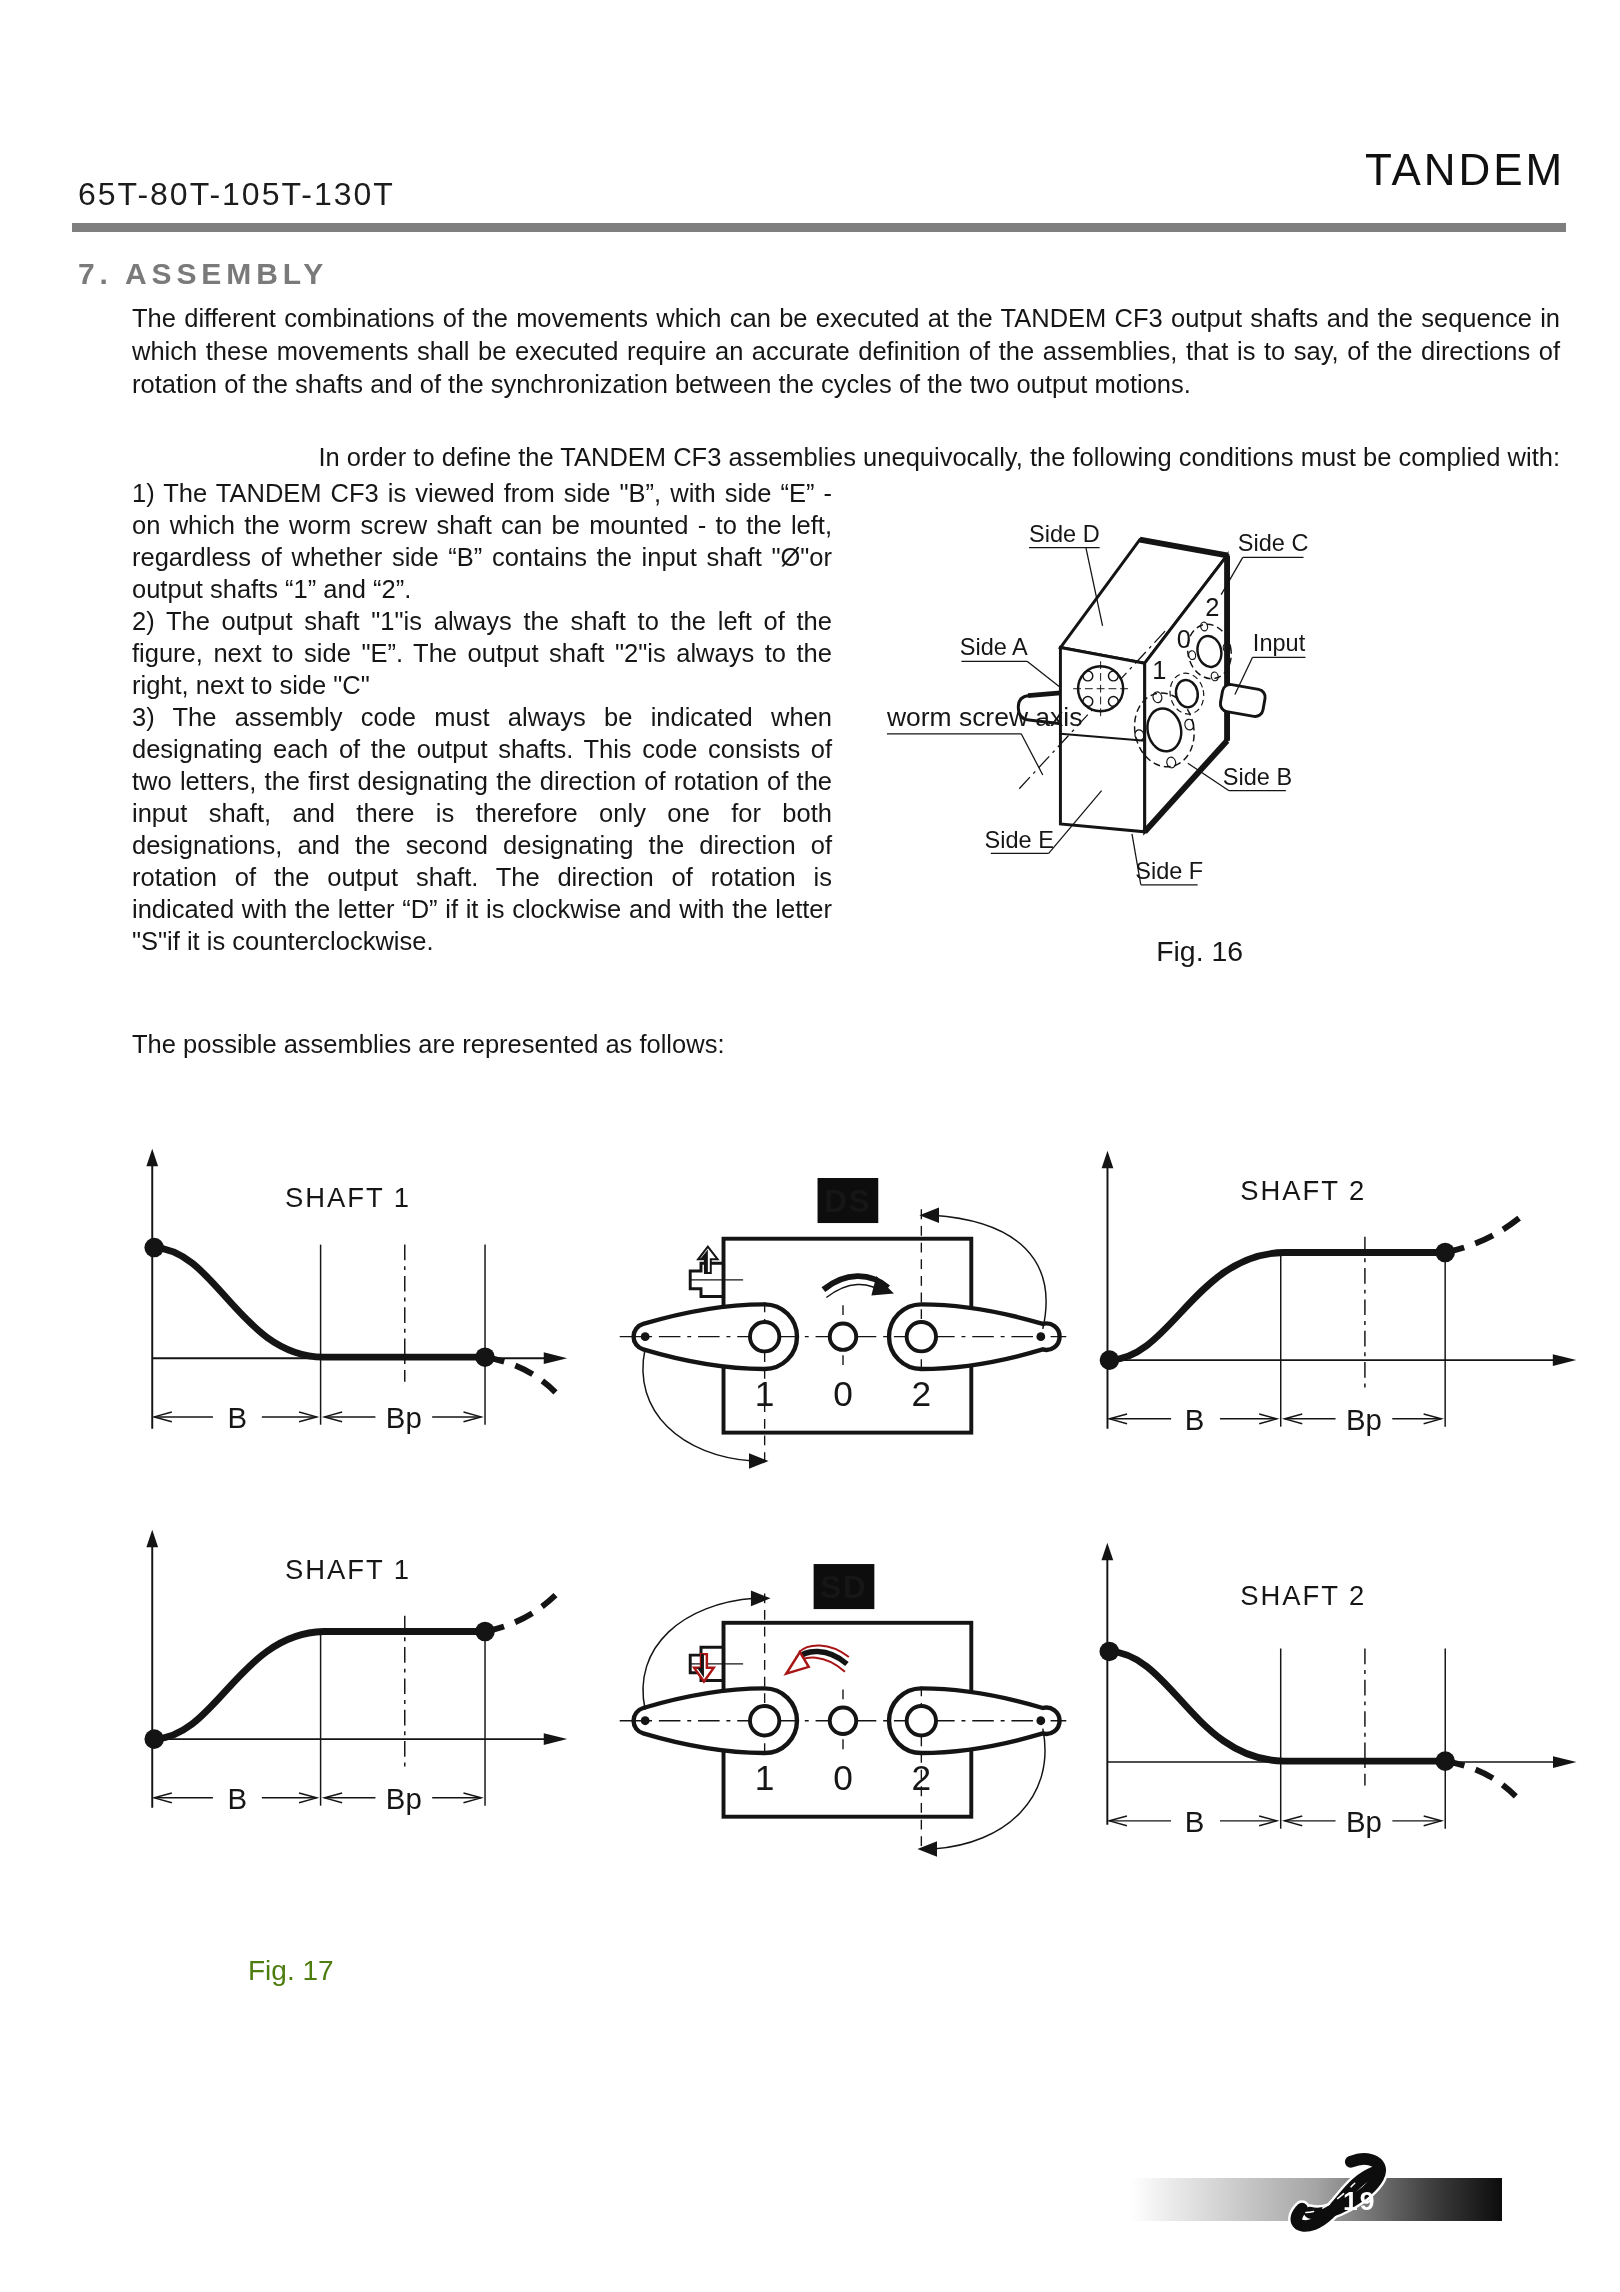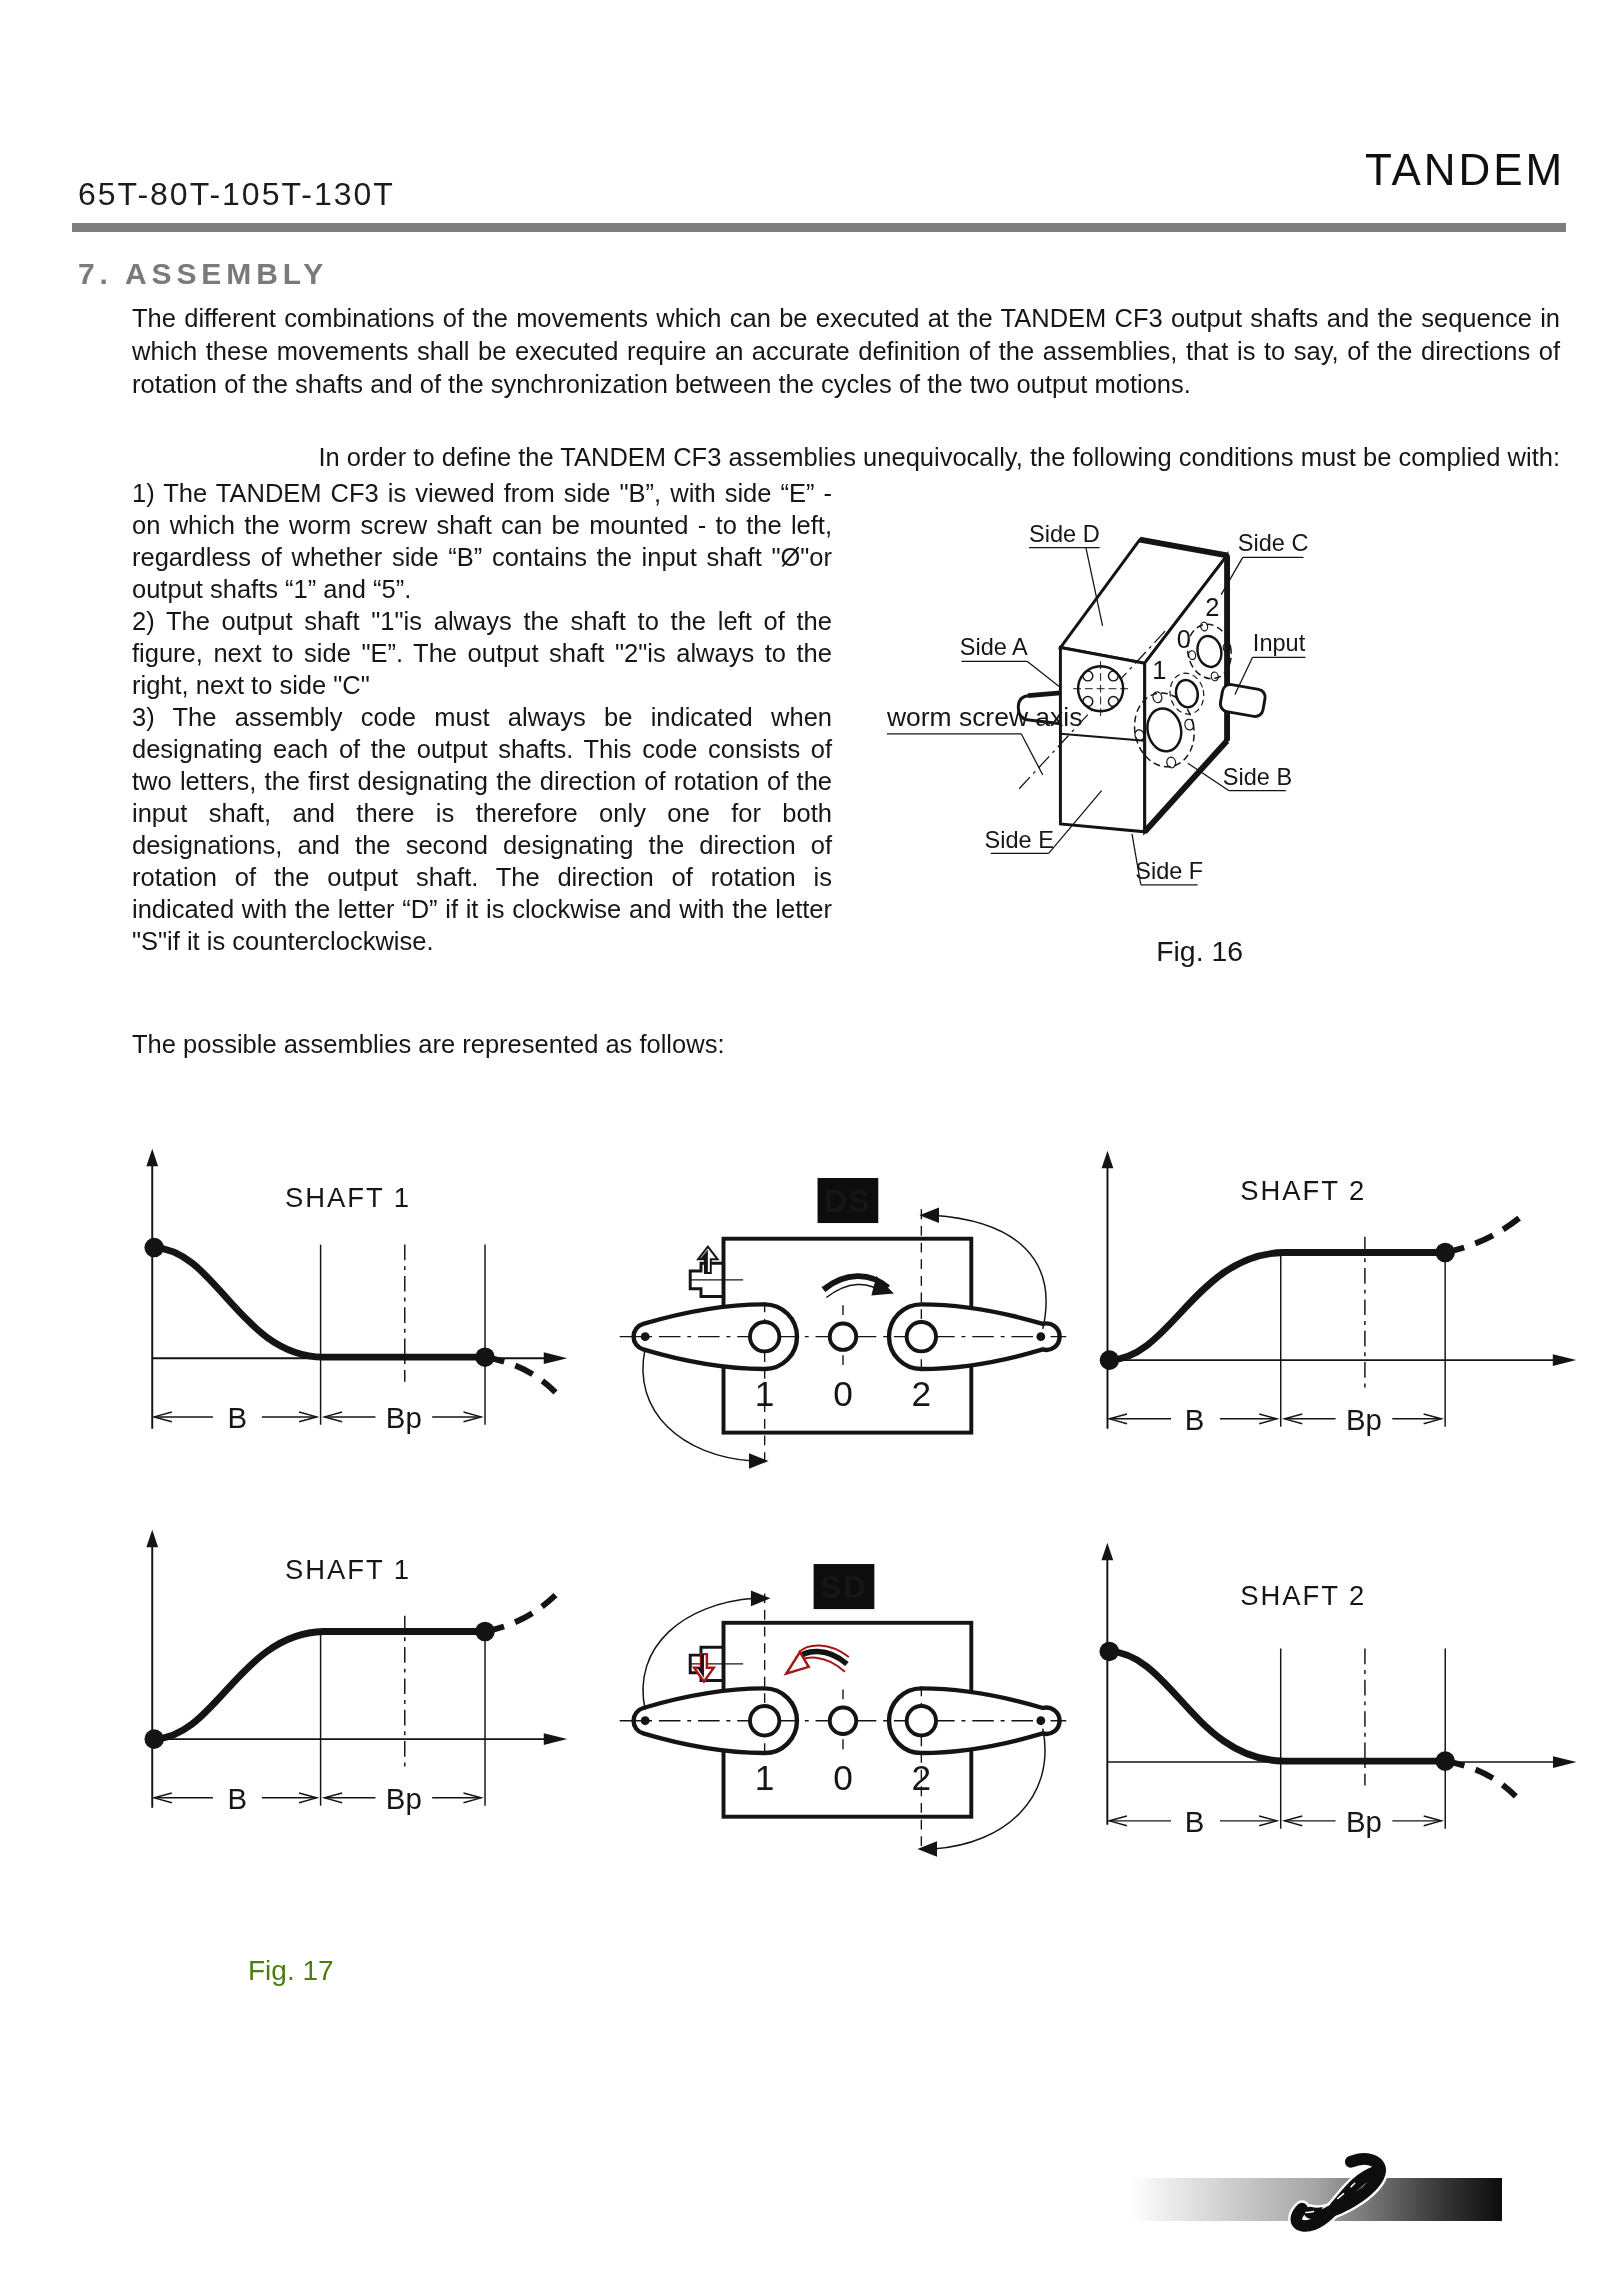--- a/index.html
+++ b/index.html
@@ -32,21 +32,21 @@
   <div class="abs" id="models" style="left:78px;top:176px;">65T-80T-105T-130T</div>
   <div class="abs" id="brand" style="right:55px;top:145px;">TANDEM</div>
   <div class="abs" id="header-rule" style="left:72px;top:223px;width:1494px;height:8.8px;"></div>
 
   <div class="abs" id="section-heading" style="left:78px;top:257px;">7. ASSEMBLY</div>
 
   <div class="abs body-text" style="left:132px;top:302px;width:1428px;">The different combinations of the movements which can be executed at the TANDEM CF3 output shafts and the sequence in which these movements shall be executed require an accurate definition of the assemblies, that is to say, of the directions of rotation of the shafts and of the synchronization between the cycles of the two output motions.</div>
   <div class="abs body-text" style="left:132px;top:441px;width:1428px;text-align:right;">In order to define the TANDEM CF3 assemblies unequivocally, the following conditions must be complied with:</div>
 
   <div class="abs body-text" style="left:132px;top:477px;width:700px;line-height:32px;">
-    <p>1) The TANDEM CF3 is viewed from side "B”, with side “E” - on which the worm screw shaft can be mounted - to the left, regardless of whether side “B” contains the input shaft "Ø"or output shafts “1” and “5”.</p>
+    <p>1) The TANDEM CF3 is viewed from side "B”, with side “E” - on which the worm screw shaft can be mounted - to the left, regardless of whether side “B” contains the input shaft "Ø"or output shafts “1” and “2”.</p>
     <p>2) The output shaft "1"is always the shaft to the left of the figure, next to side "E”. The output shaft "2"is always to the right, next to side "C"</p>
     <p>3) The assembly code must always be indicated when designating each of the output shafts. This code consists of two letters, the first designating the direction of rotation of the input shaft, and there is therefore only one for both designations, and the second designating the direction of rotation of the output shaft. The direction of rotation is indicated with the letter “D” if it is clockwise and with the letter "S"if it is counterclockwise.</p>
   </div>
 
   <svg class="abs" style="left:833px;top:469px;" width="745" height="510" viewBox="0 0 760 520">
 
     <g>
       <path d="M200,231 Q189,232 189,243 Q189,255 200,256 L235,260 L235,228 Z" fill="#fff" stroke="#141414" stroke-width="3"></path>
       <line x1="199" y1="231" x2="235" y2="228" stroke="#141414" stroke-width="5"></line>
     </g>
@@ -325,16 +325,16 @@
   <div class="abs" id="footer-bar" style="left:1130px;top:2178px;width:372px;height:43px;"></div>
   <svg class="abs" style="left:1286px;top:2152px;" width="113" height="83" viewBox="0 0 115 85">
     <g fill="none" stroke-linecap="round">
       <path d="M16,58 C4,70 12,80 28,74 C52,65 62,30 92,20" stroke="#ffffff" stroke-width="17"></path>
       <path d="M66,10 C86,2 102,12 94,26 C84,44 44,68 24,62" stroke="#ffffff" stroke-width="17"></path>
       <path d="M16,58 C4,70 12,80 28,74 C52,65 62,30 92,20" stroke="#0d0d0d" stroke-width="12"></path>
       <path d="M66,10 C86,2 102,12 94,26 C84,44 44,68 24,62" stroke="#0d0d0d" stroke-width="12"></path>
       <path d="M20,62 C38,62 58,44 70,32" stroke="#ffffff" stroke-width="1.5" stroke-dasharray="8 10"></path>
     </g>
   </svg>
-  <div class="abs" id="page-number" style="left:1343px;top:2186px;margin-top:32px;">19</div>
+  <div class="abs" id="page-number" style="left:1343px;top:2186px;">19</div>
 
 </div>
 
 
 </body></html>

